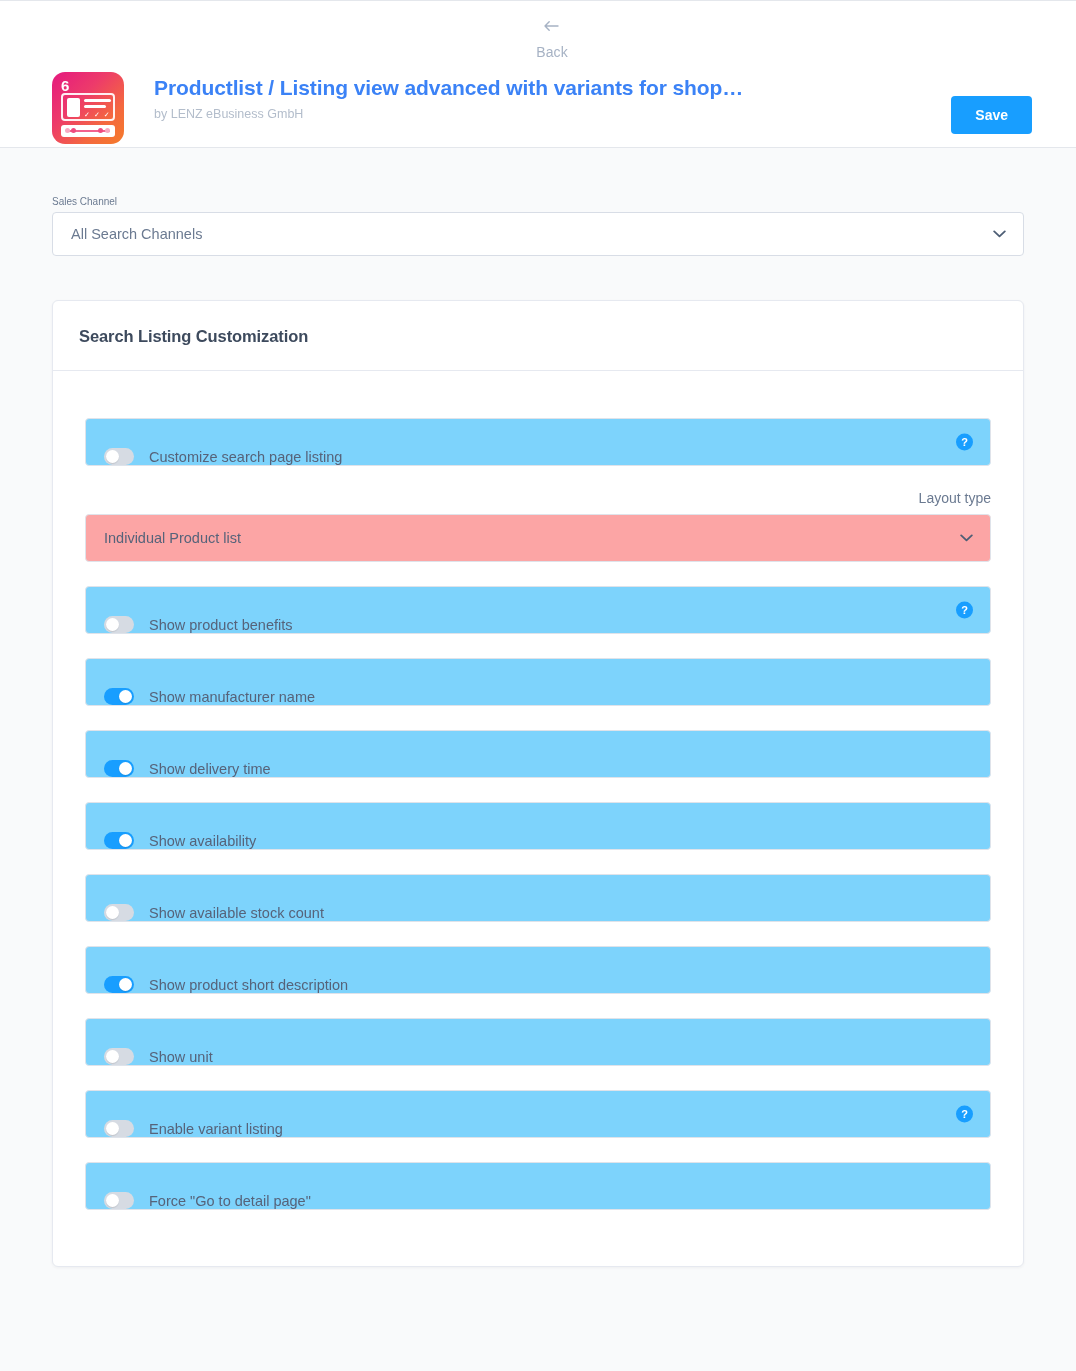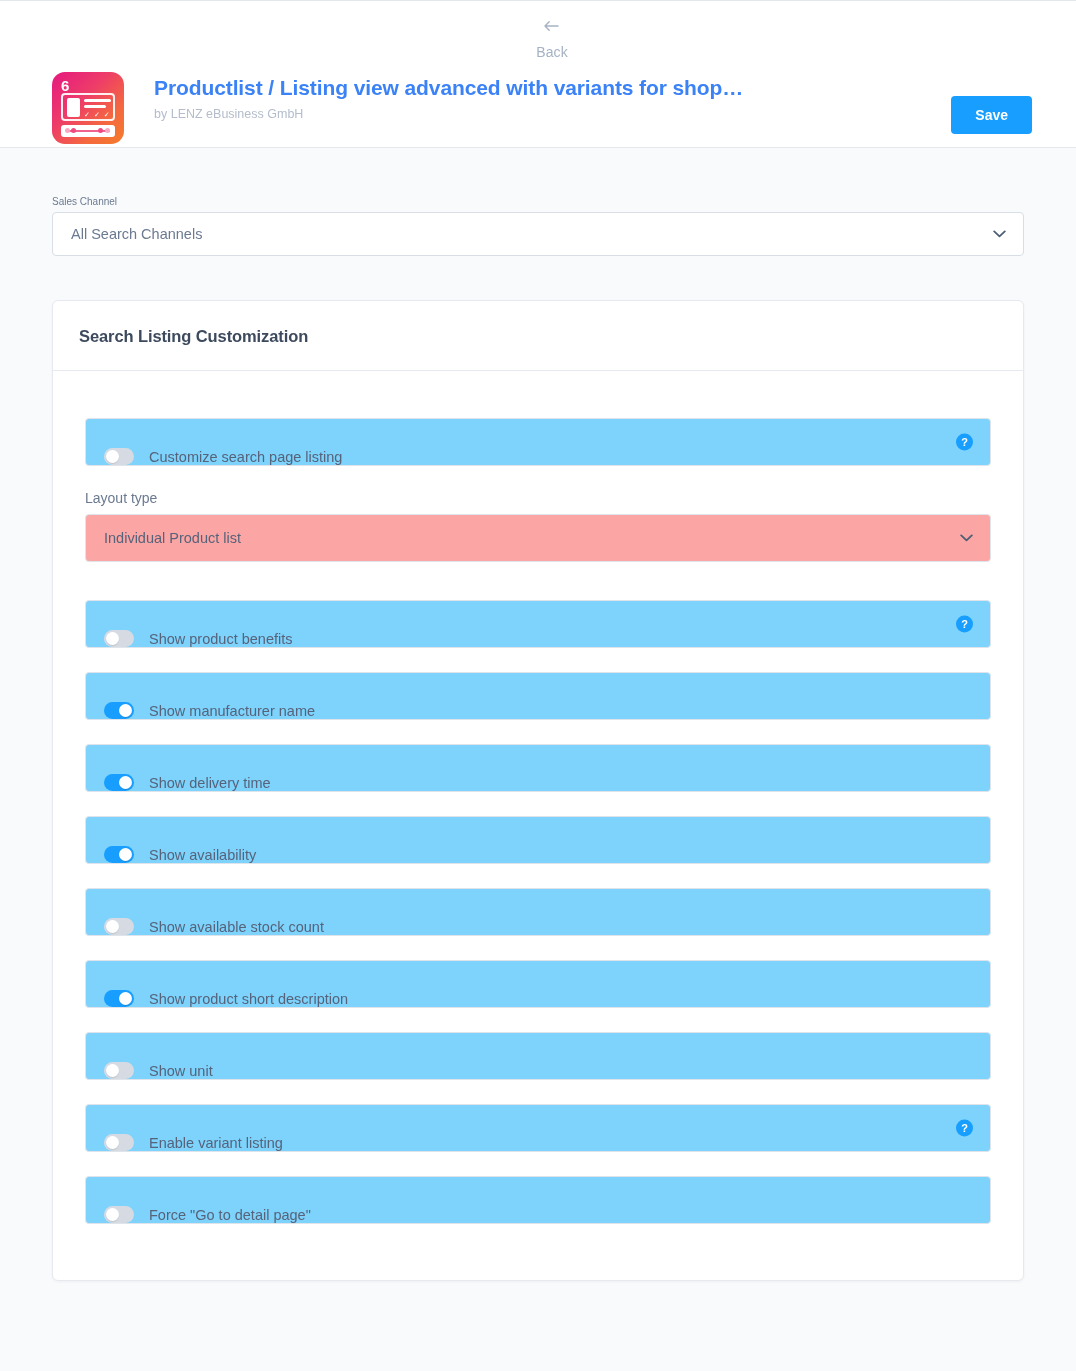--- a/index.html
+++ b/index.html
@@ -266,21 +266,21 @@
     font-size: 11px;
     font-weight: 700;
     display: flex;
     align-items: center;
     justify-content: center;
     cursor: pointer;
     line-height: 1;
   }
 
   
-  .inner-field { margin-bottom: 38px; }
+  .inner-field { margin-bottom: 24px; text-align: right; }
   .inner-field .field-label {
     font-size: 14px;
     color: #6b7a91;
     margin-bottom: 8px;
   }
   .inner-select {
     position: relative;
     background: #fca5a5;
     border: 1px solid #dfe3ea;
     border-radius: 4px;

